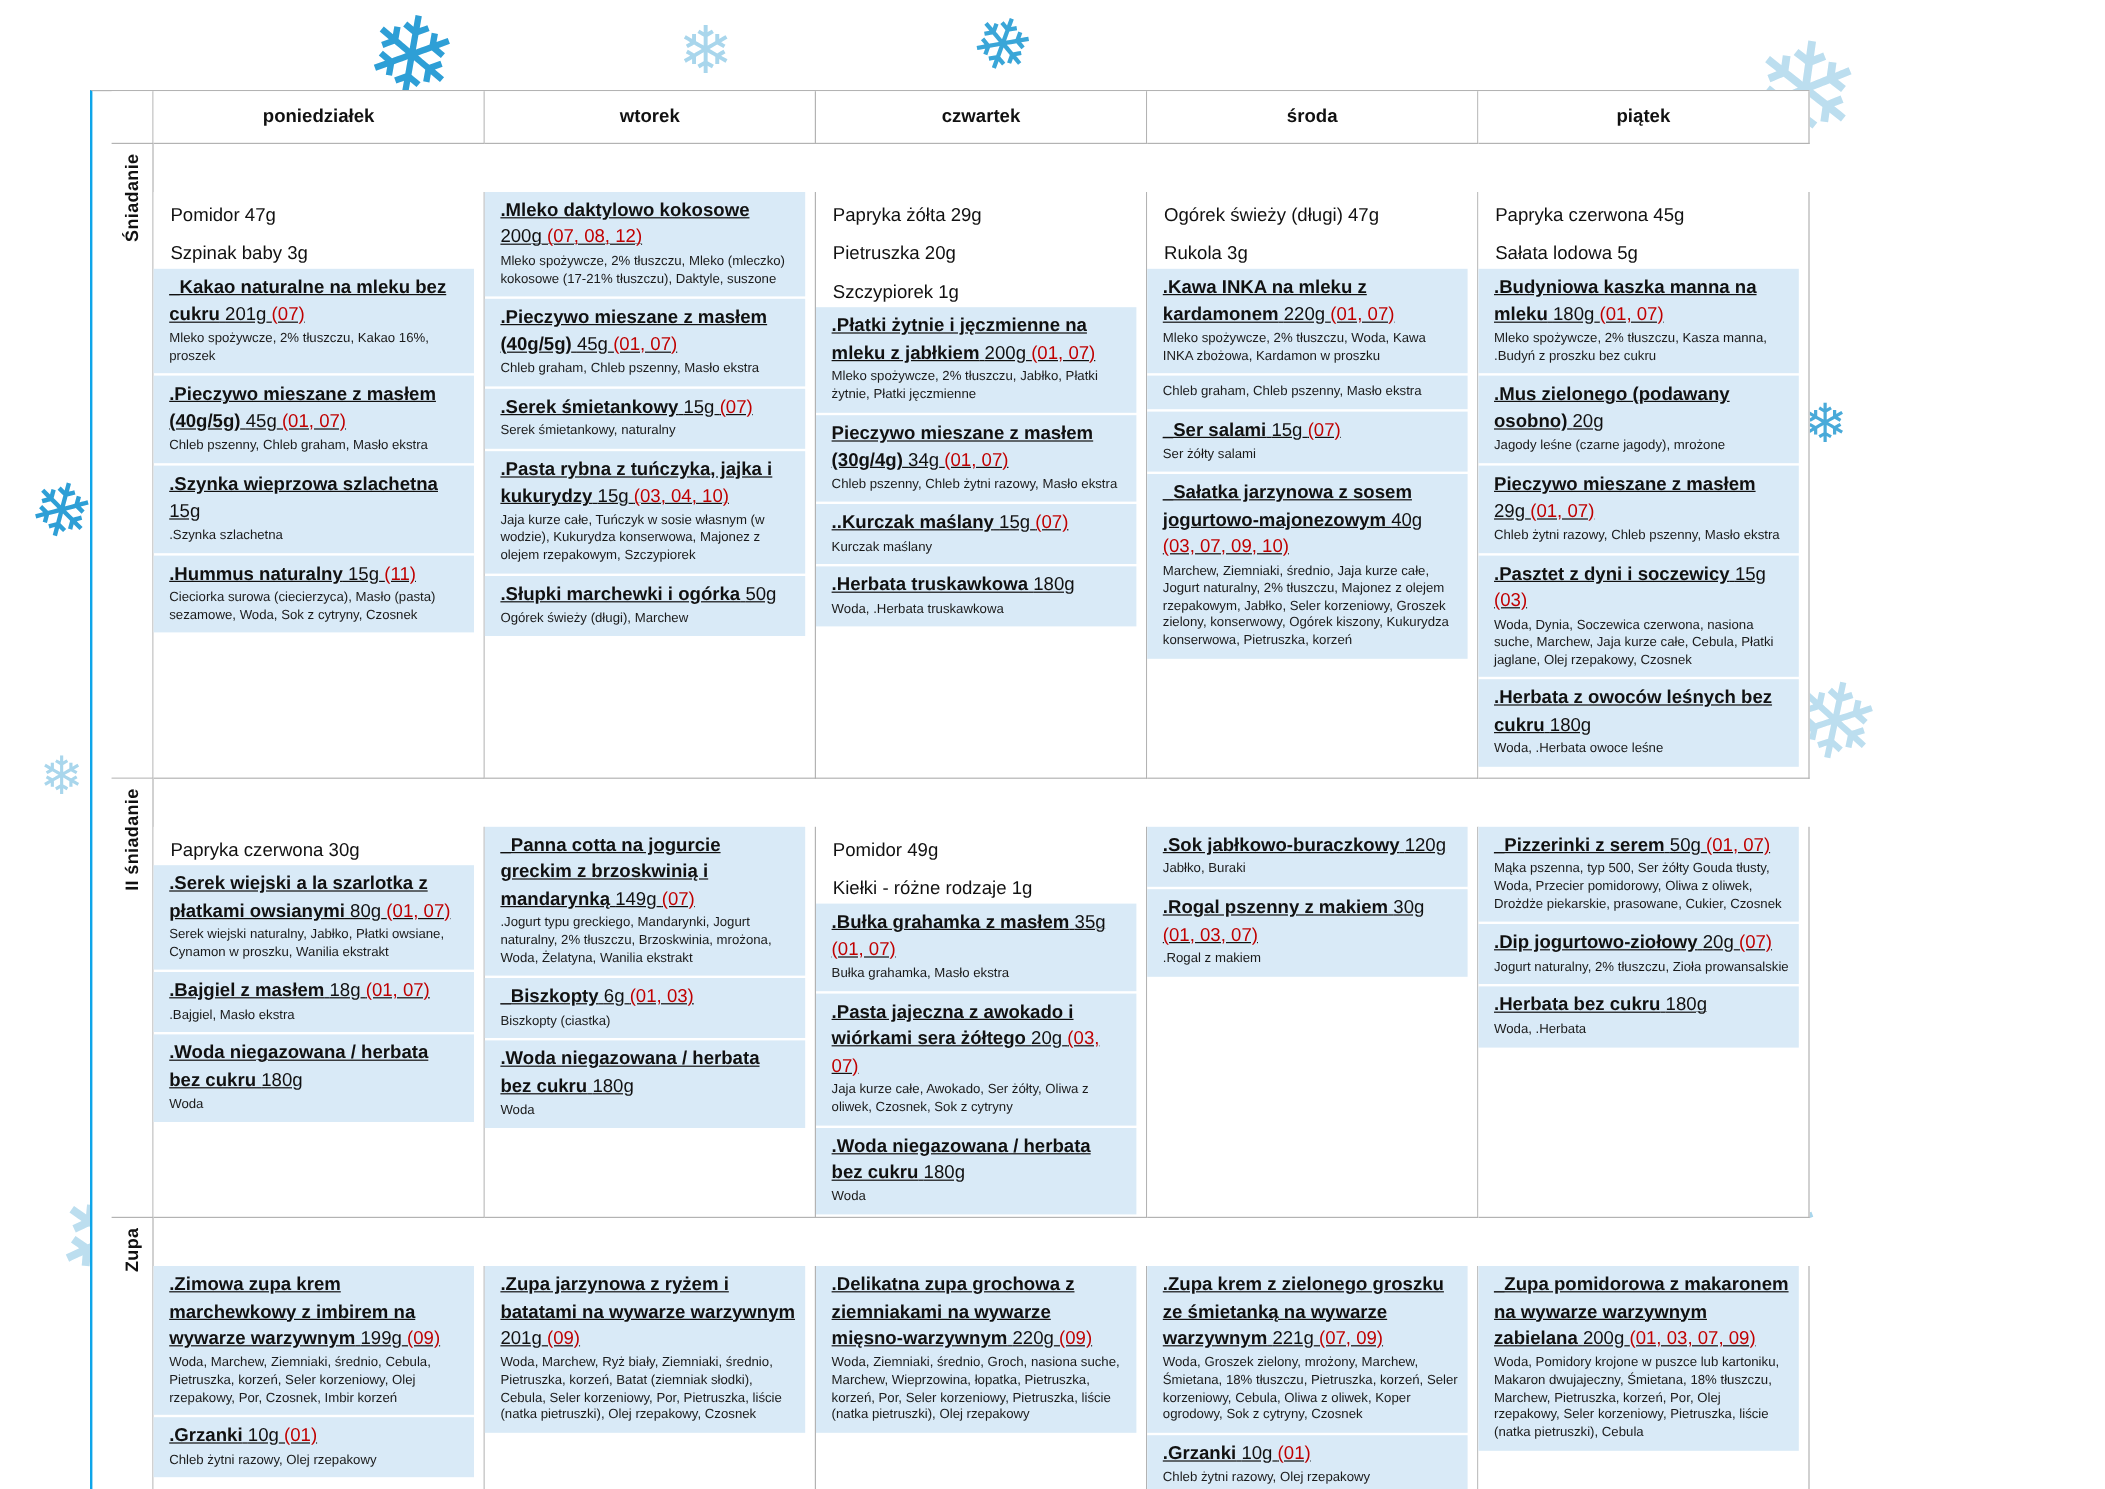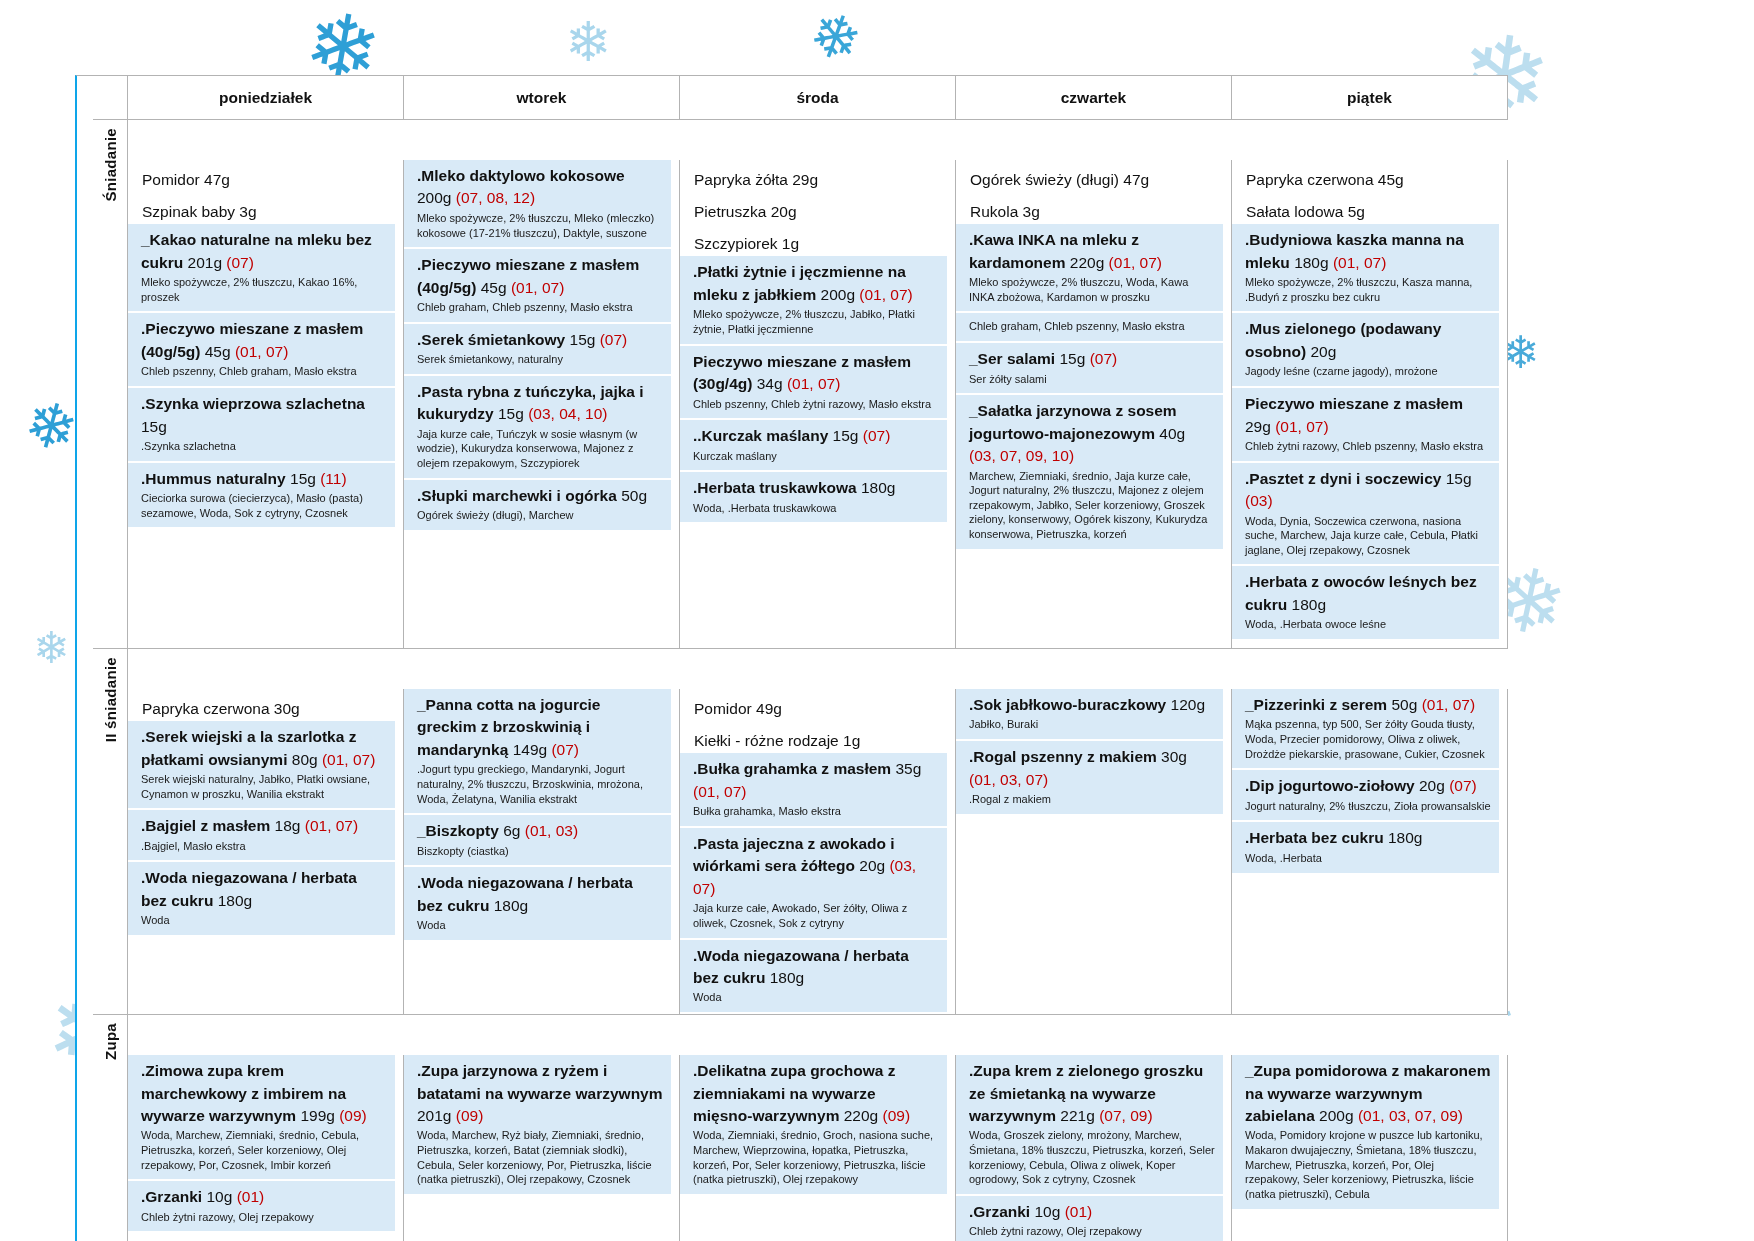--- a/index.html
+++ b/index.html
@@ -44,21 +44,21 @@
   .meal-cell{padding:0;margin-top:40px;}
   .plain-item{
     font-size:15.5px;line-height:1.3;
     padding:10px 8px 2px 14px;
   }
   .dish{
     background:var(--hl,#d9eaf7);
     margin:0 8px 2px 0;
     padding:5px 8px 7px 13px;
   }
-  .dish-title{font-size:15.5px;font-weight:bold;line-height:1.45;}
+  .dish-title{font-size:15.5px;font-weight:bold;line-height:1.45;text-decoration:underline;}
   .dish-weight{font-weight:normal;}
   .dish-allergens{font-weight:normal;color:var(--allergen,#c00000);}
   .ingredients{font-size:11px;line-height:1.33;padding-top:1px;color:#1a1a1a;}
 </style>
 </head>
 <body style="--hl: #d9eaf7; --allergen: #c00000;">
 
 <div class="snow-layer">
     <span class="snowflake" style="left: 305px; top: 3px; font-size: 90px; color: rgb(46, 159, 214); transform: rotate(10deg);">❄</span>
     <span class="snowflake" style="left: 565px; top: 15px; font-size: 55px; color: rgb(169, 214, 236);">❄</span>
@@ -77,24 +77,24 @@
 
 <div class="menu-table">
     <div class="cell corner-cell"></div>
     <div class="cell day-header">
       <span>poniedziałek</span>
     </div>
     <div class="cell day-header">
       <span>wtorek</span>
     </div>
     <div class="cell day-header">
+      <span>czwartek</span>
+    </div>
+    <div class="cell day-header">
       <span>środa</span>
-    </div>
-    <div class="cell day-header">
-      <span>czwartek</span>
     </div>
     <div class="cell day-header">
       <span>piątek</span>
     </div>
     <div class="cell label-cell rh0">
       <span class="vlabel">Śniadanie</span>
     </div>
     <div class="cell meal-cell rh0">
       <div class="plain-item">Pomidor 47g</div>
       <div class="plain-item">Szpinak baby 3g</div>

